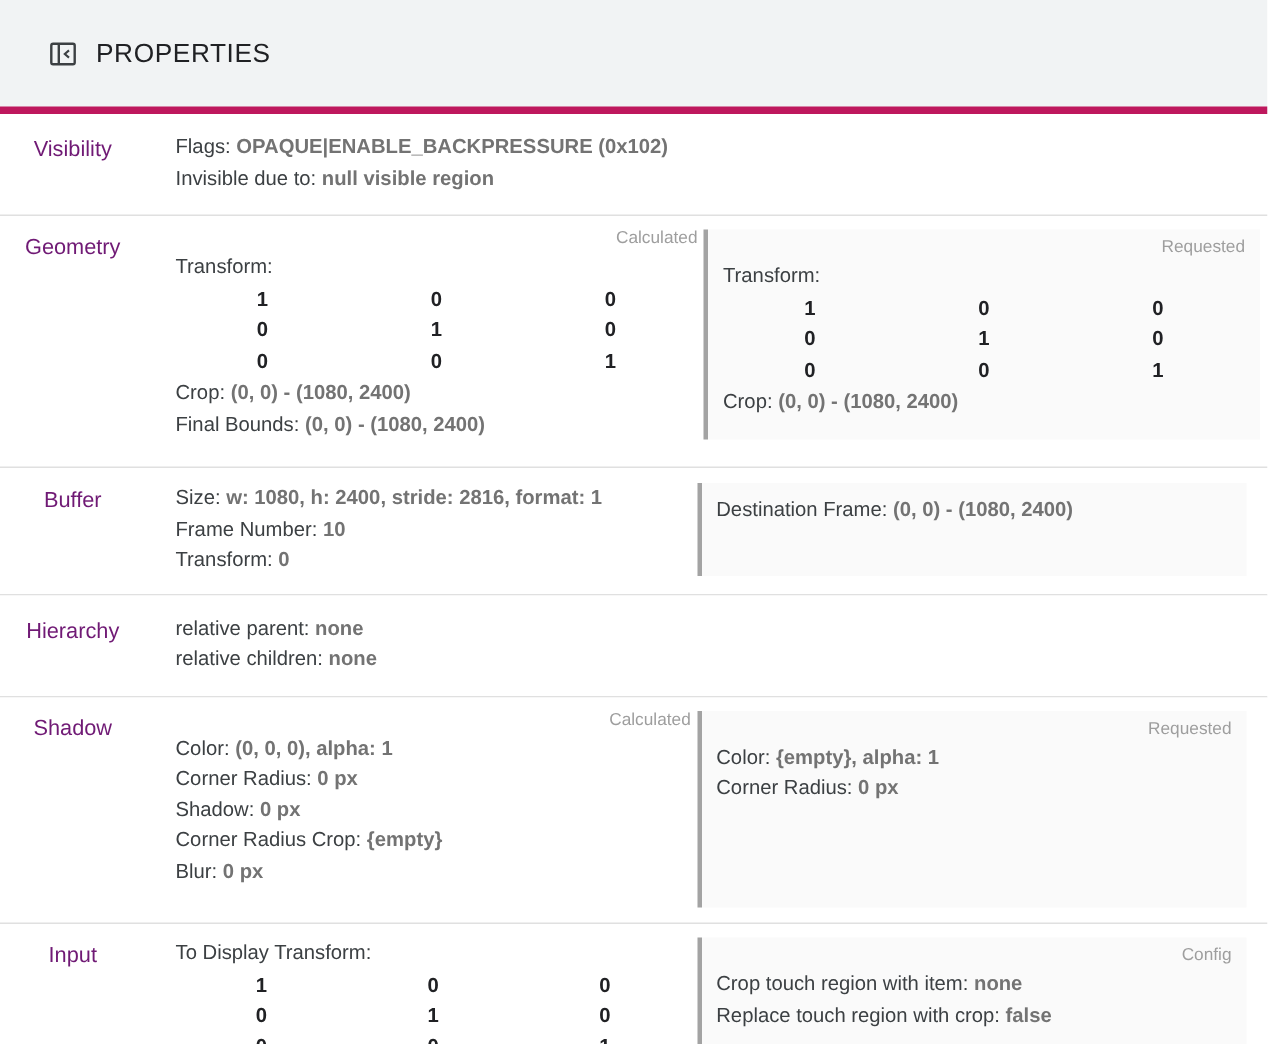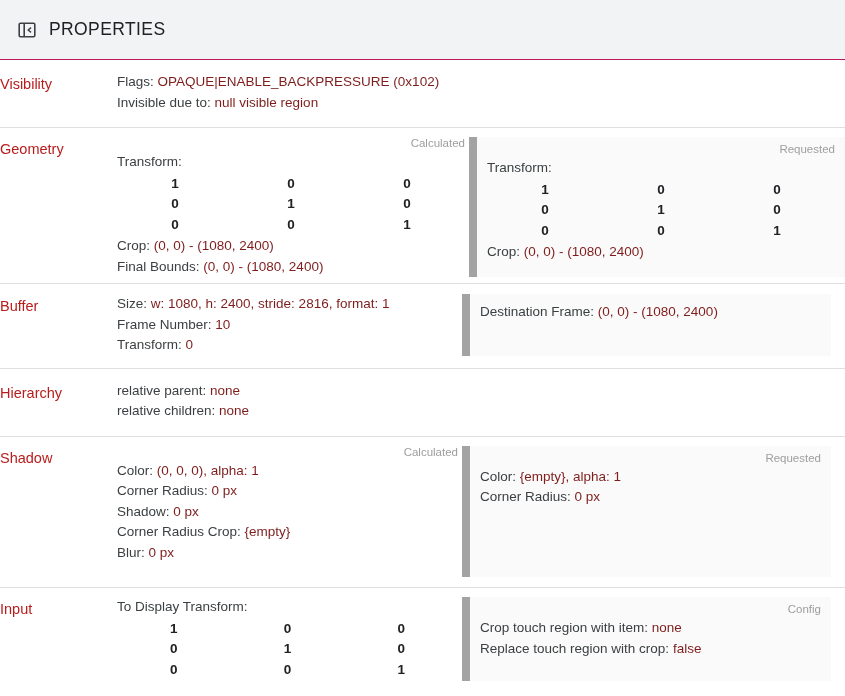--- a/index.html
+++ b/index.html
@@ -13,26 +13,26 @@
   }
   #app {
     width: 845px;
     height: 696px;
     position: relative;
     background: #ffffff;
   }
 
   
   .header {
-    height: 60px;
+    height: 76px;
     background: #f1f3f4;
-    border-bottom: 1px solid #be185d;
+    border-bottom: 5px solid #be185d;
     display: flex;
     align-items: center;
-    padding-left: 16px;
+    padding-left: 31px;
   }
   .header .panel-icon {
     width: 22px; height: 22px;
     margin-right: 11px;
     display: flex; align-items: center; justify-content: center;
     color: #3c4043;
   }
   .header .panel-icon svg { display: block; }
   .header .title {
     font-size: 17.5px;
@@ -48,78 +48,78 @@
   .row {
     display: flex;
     border-bottom: 1px solid #e0e0e0;
     padding: 10px 0 12px 0;
     background: #fff;
   }
   .row:last-child { border-bottom: none; }
   .row-label {
     width: 107px;
     min-width: 107px;
-    text-align: left;
+    text-align: center;
     padding-right: 10px;
     padding-top: 4px;
     font-size: 14.5px;
-    color: #b91c1c;
+    color: #701a75;
     font-weight: 400;
   }
   .row-body {
     flex: 1;
     display: flex;
     gap: 0px;
     padding-right: 14px;
   }
   .col {
     flex: 1 1 0;
     min-width: 0;
     padding-left: 10px;
   }
   .col.boxed {
-    border-left: 8px solid #a3a3a3;
+    border-left: 3px solid #a3a3a3;
     background: #fafafa;
     padding: 6px 10px 8px 10px;
     margin-left: 4px;
   }
   .col-heading {
     font-size: 11.5px;
     color: #9e9e9e;
     margin-bottom: 3px;
     text-align: right;
   }
   .line {
     font-size: 13.5px;
     line-height: 20.5px;
     color: #3c4043;
     white-space: nowrap;
   }
   .line b {
-    font-weight: normal;
-    color: #7f1d1d;
+    font-weight: bold;
+    color: #737373;
   }
   
   .matrix { margin: 1px 0 1px 0; }
   .matrix-row {
     display: flex;
     font-size: 13.5px;
     line-height: 20.5px;
     color: #202124;
     font-weight: bold;
   }
   .matrix-row span {
     width: 116px;
     text-align: center;
   }
   .spacer-h { height: 2px; }
 
   
   .row.visibility { padding-top: 12px; padding-bottom: 14px; }
-  .row.geometry  { padding-top: 9px;  padding-bottom: 6px; }
+  .row.geometry  { padding-top: 9px;  padding-bottom: 18px; }
   .row.buffer    { padding-top: 10px; padding-bottom: 12px; }
   .row.hierarchy { padding-top: 12px; padding-bottom: 14px; }
   .row.effects   { padding-top: 9px;  padding-bottom: 10px; }
   .row.input     { padding-top: 9px;  padding-bottom: 10px; }
   .row.hierarchy .row-body { padding-left: 0; }
 </style>
 </head>
 <body>
 
 <div id="app">

